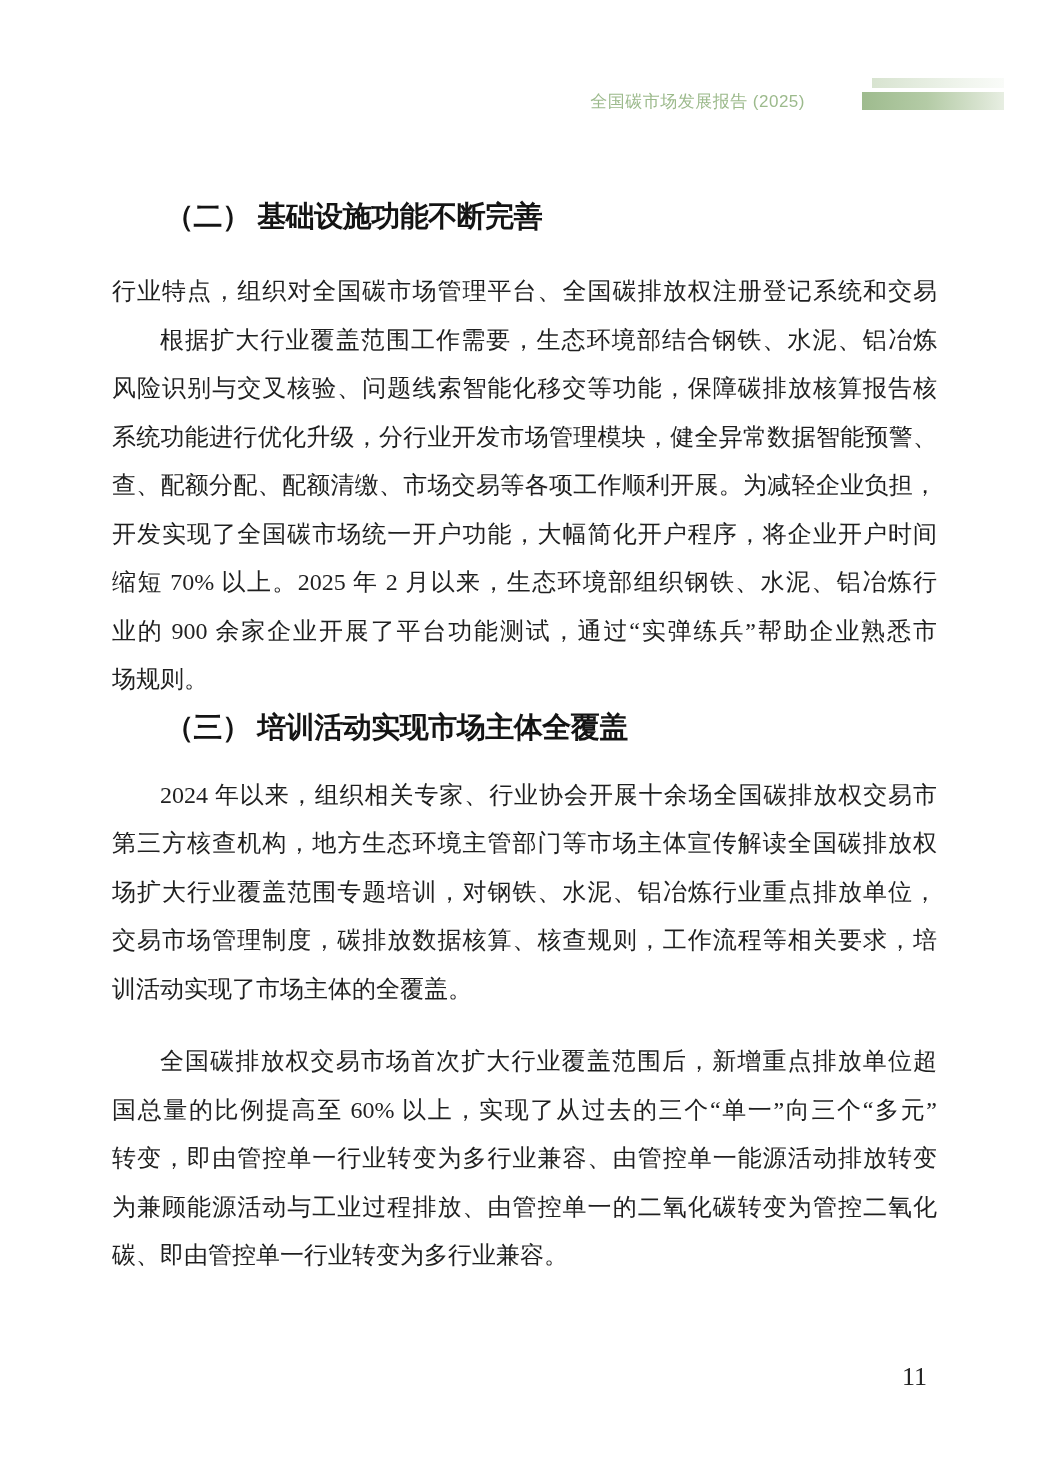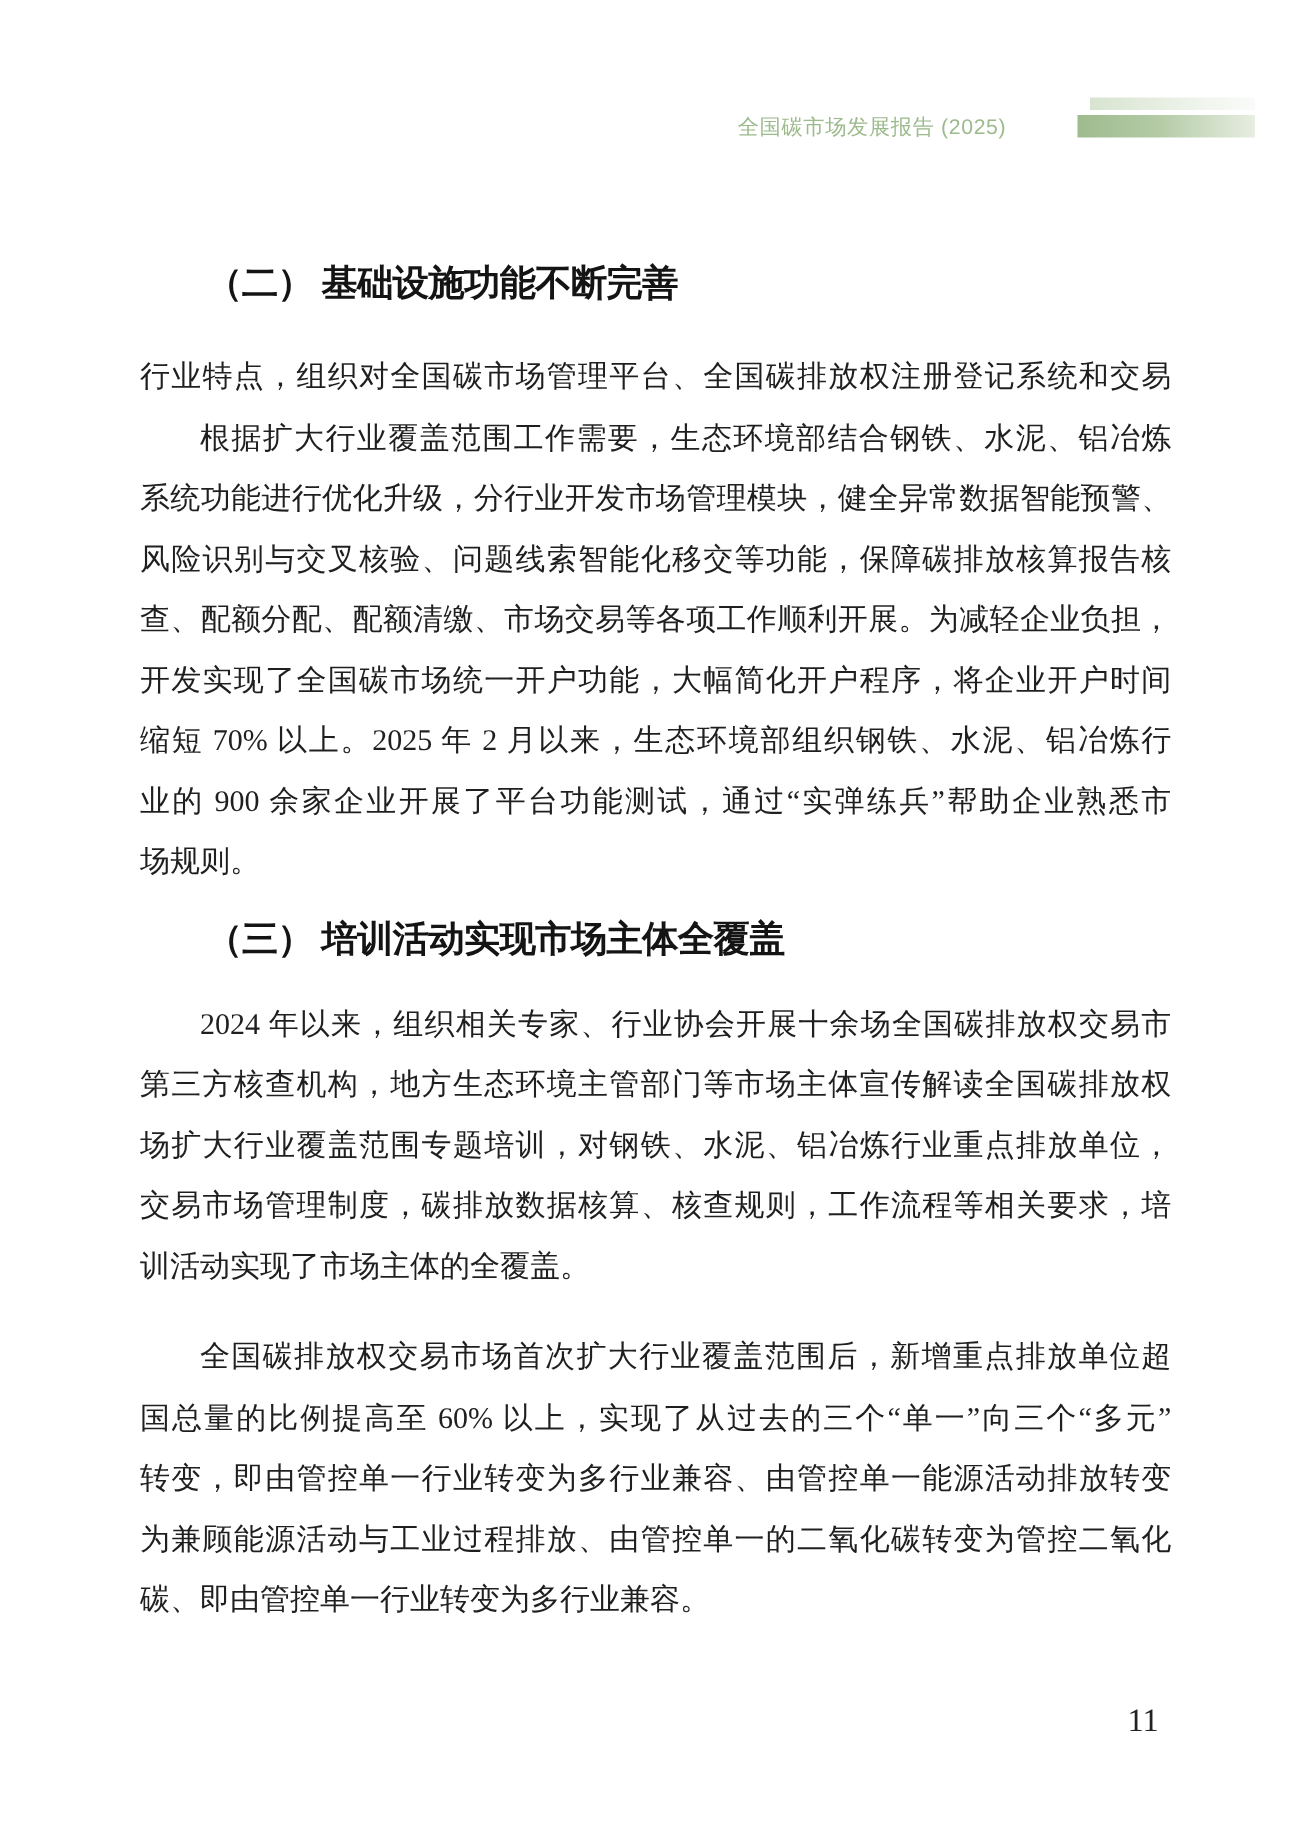--- a/index.html
+++ b/index.html
@@ -42,35 +42,35 @@
     top: 92px;
     left: 862px;
     width: 186px;
     height: 18px;
     background: linear-gradient(to right, #9ebb8e 0%, #b4cba6 35%, #d9e4d1 65%, rgba(255,255,255,0) 95%);
   }
 
   
   .body-col {
     position: absolute;
-    top: 11px;
+    top: 0;
     left: 112px;
     width: 825px;
   }
   .sec-heading {
     font-size: 29px;
     font-weight: bold;
     line-height: 31px;
     color: #141414;
     padding-left: 53px;
     letter-spacing: -0.5px;
     white-space: nowrap;
   }
   .h-first { margin-top: 201px; }
-  .h-later { margin-top: 22px; }
+  .h-later { margin-top: 8px; }
 
   .para { margin: 0; padding: 0; }
   .p1 { margin-top: 35px; }
   .p2 { margin-top: 28px; }
   .p3 { margin-top: 24px; }
 
   .line {
     font-size: 24px;
     line-height: 48.5px;
     text-align: justify;
@@ -101,22 +101,22 @@
   <div class="bar-faint"></div>
   <div class="bar-main"></div>
 
   <main class="body-col">
 
     <div class="sec-heading h-first">（二） 基础设施功能不断完善</div>
 
     <div class="para p1">
       <div class="line">行业特点，组织对全国碳市场管理平台、全国碳排放权注册登记系统和交易</div>
       <div class="line first">根据扩大行业覆盖范围工作需要，生态环境部结合钢铁、水泥、铝冶炼</div>
+      <div class="line">风险识别与交叉核验、问题线索智能化移交等功能，保障碳排放核算报告核</div>
       <div class="line">系统功能进行优化升级，分行业开发市场管理模块，健全异常数据智能预警、</div>
-      <div class="line">风险识别与交叉核验、问题线索智能化移交等功能，保障碳排放核算报告核</div>
       <div class="line">查、配额分配、配额清缴、市场交易等各项工作顺利开展。为减轻企业负担，</div>
       <div class="line">开发实现了全国碳市场统一开户功能，大幅简化开户程序，将企业开户时间</div>
       <div class="line">缩短 70% 以上。2025 年 2 月以来，生态环境部组织钢铁、水泥、铝冶炼行</div>
       <div class="line">业的 900 余家企业开展了平台功能测试，通过“实弹练兵”帮助企业熟悉市</div>
       <div class="line last">场规则。</div>
     </div>
 
     <div class="sec-heading h-later">（三） 培训活动实现市场主体全覆盖</div>
 
     <div class="para p2">

